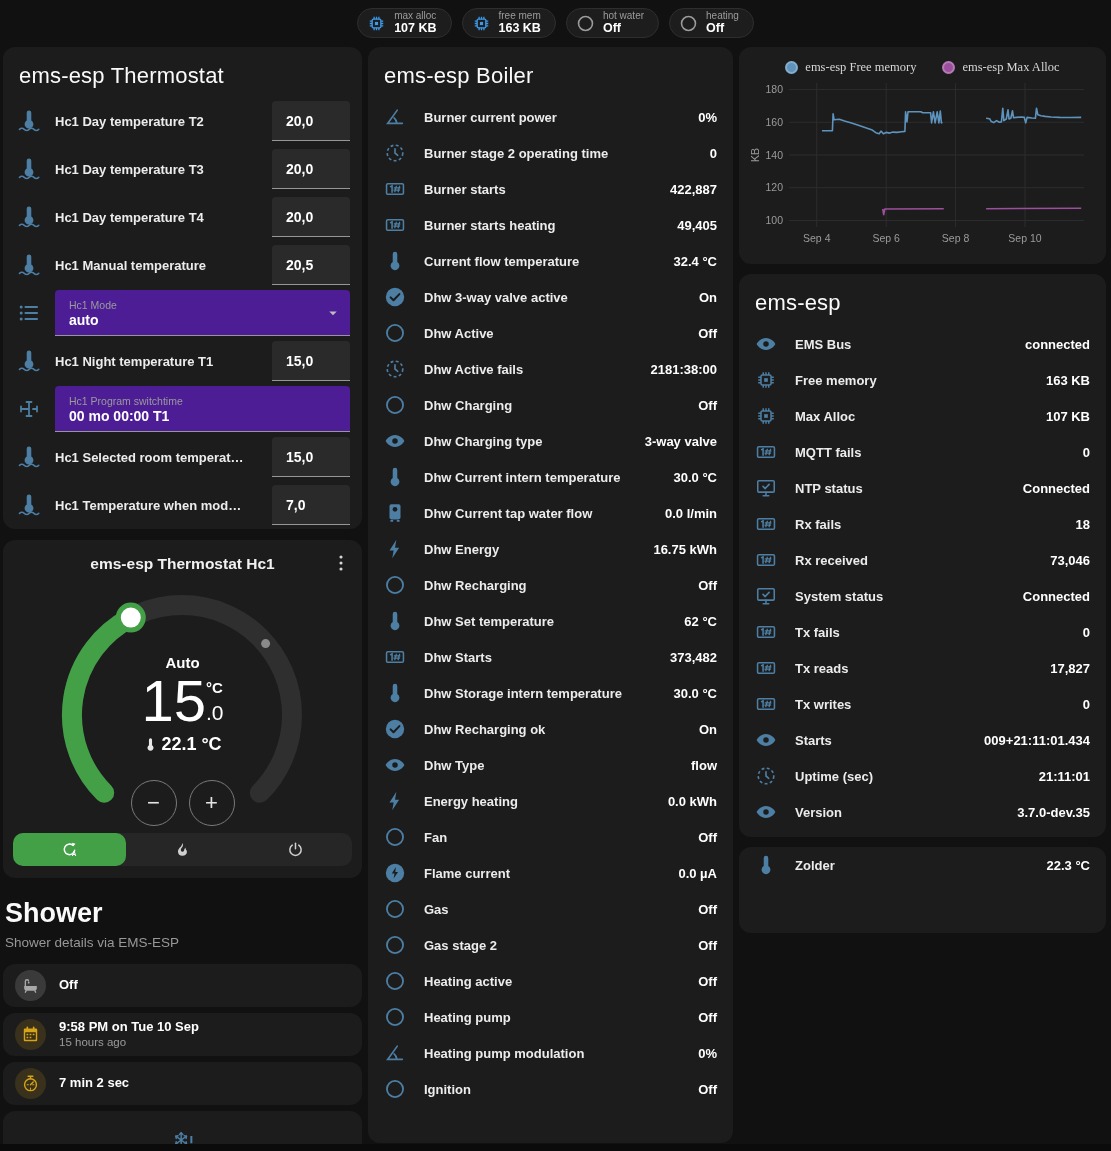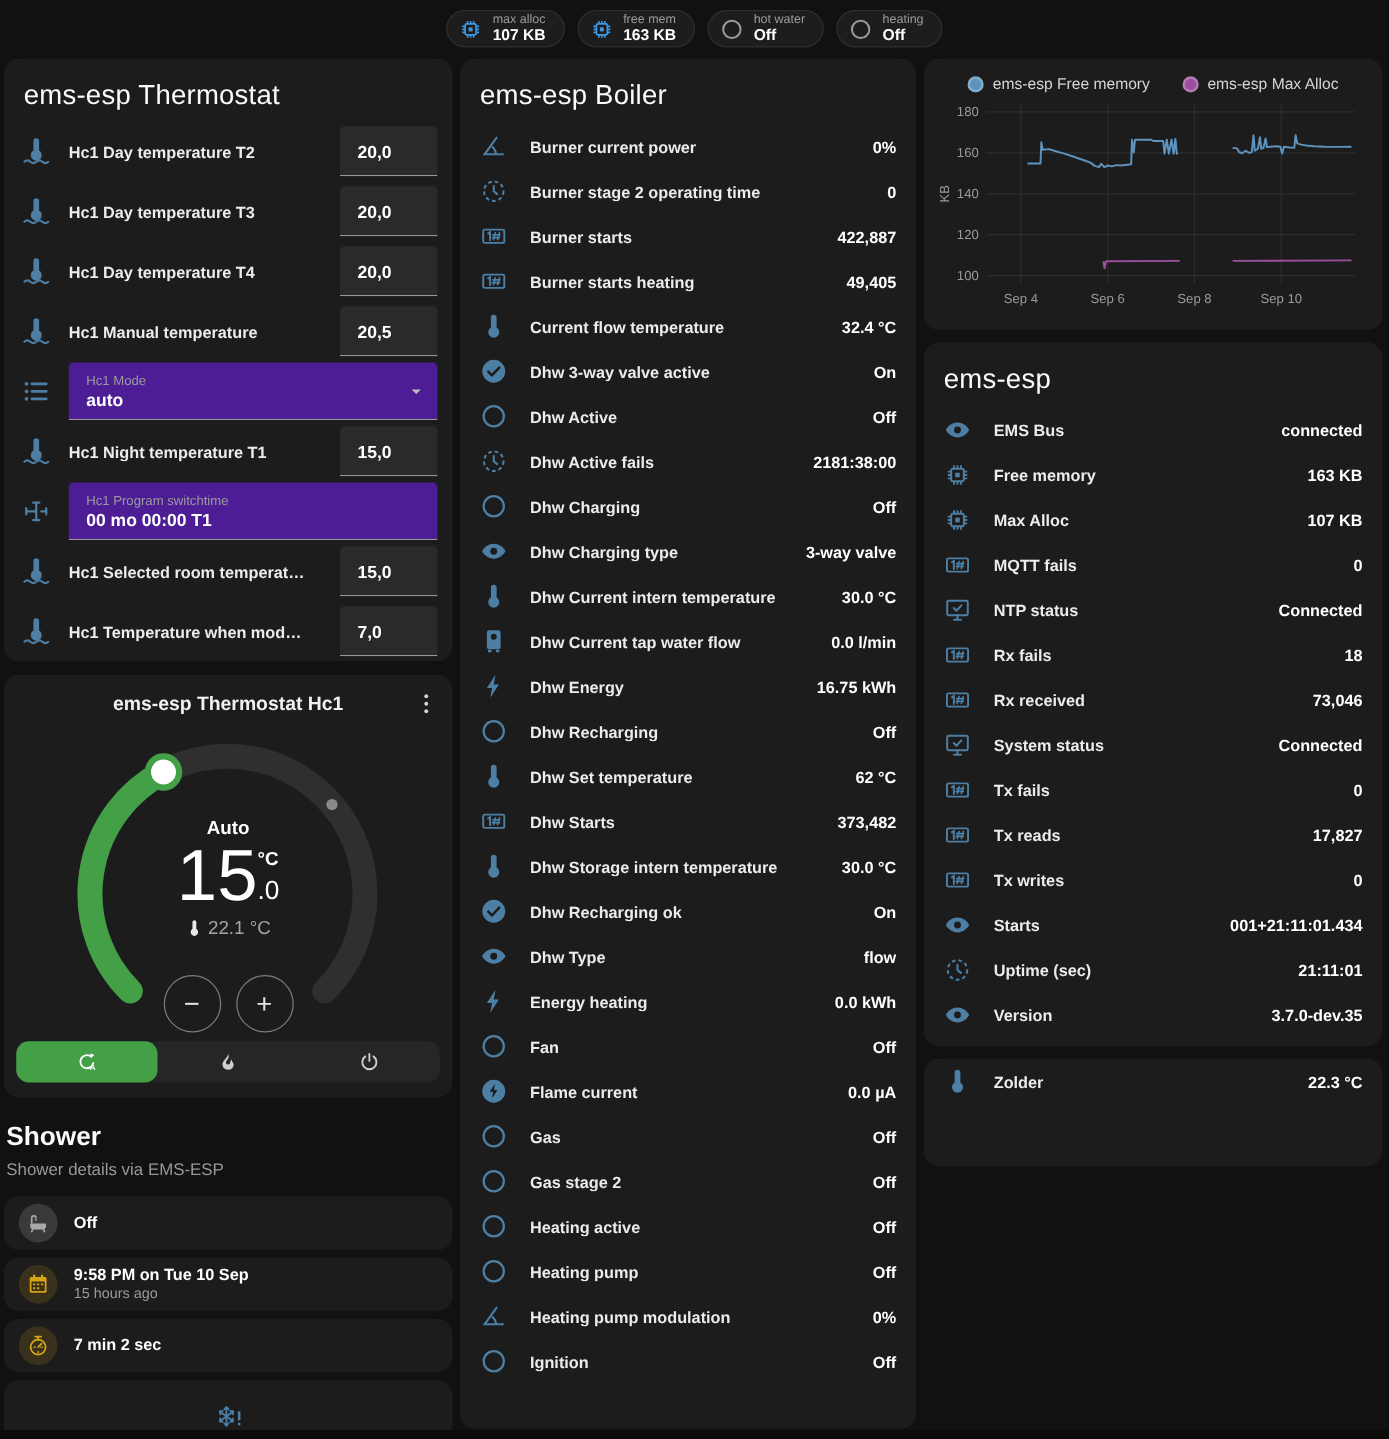--- a/index.html
+++ b/index.html
@@ -51,33 +51,33 @@
   .menu-dots { position:absolute; top:12px; right:10px; width:22px; height:22px; color:#d5d5d5; cursor:pointer; }
   .dial-svg { display:block; margin:2px auto 0; }
   .dial-overlay { position:absolute; top:36px; left:0; right:0; text-align:center; pointer-events:none; }
   .dial-mode { margin-top:78px; font-size:15px; font-weight:bold; color:#fff; }
   .big-temp { margin-top:0; display:flex; justify-content:center; align-items:flex-start; color:#fff; }
   .bt-int { font-size:58px; font-weight:400; line-height:1.05; }
   .bt-right { display:flex; flex-direction:column; align-items:flex-start; margin-top:8px; }
   .bt-unit { font-size:15px; font-weight:bold; }
   .bt-dec { font-size:21px; font-weight:400; margin-top:5px; }
   .cur-temp { margin-top:2px; display:flex; justify-content:center; align-items:center; gap:3px;
-    font-size:15px; font-weight:normal; color:#a3a3a3; }
+    font-size:18px; font-weight:bold; color:#ffffff; }
   .cur-temp .icon { width:15px; height:15px; color:#e8e8e8; }
   .dial-buttons { position:absolute; top:240px; left:0; right:0; display:flex; justify-content:center; gap:12px; }
   .round-btn { width:46px; height:46px; border-radius:50%; border:1.5px solid #7a7a7a; background:transparent;
     color:#e3e3e3; font-size:22px; display:flex; align-items:center; justify-content:center; cursor:pointer; }
   .mode-bar { position:absolute; left:10px; right:10px; bottom:12px; height:33px;
     background:#262626; border-radius:10px; display:flex; }
   .mode-btn { flex:1; display:flex; align-items:center; justify-content:center; cursor:pointer; color:#cfcfcf; }
   .mode-btn .icon { width:17px; height:17px; }
   .mode-btn.selected { background:#43a047; border-radius:10px; color:#fff; }
 
   
-  .section-title { font-size:21px; font-weight:bold; color:#fafafa; margin:20px 2px 6px; }
+  .section-title { font-size:27px; font-weight:bold; color:#fafafa; margin:20px 2px 6px; }
   .section-sub { font-size:13.5px; color:#989898; margin:0 2px 14px; }
   .tile { display:flex; align-items:center; gap:13px; background:#1c1c1c; border-radius:12px;
     padding:6px 12px; margin-bottom:6px; min-height:43px; cursor:pointer; }
   .tile-icon { width:31px; height:31px; border-radius:50%; flex:0 0 31px;
     display:flex; align-items:center; justify-content:center; }
   .tile-icon svg { width:19px; height:19px; }
   .is-gray { background:#3a3a3a; color:#a8a8a8; }
   .is-amber { background:rgba(213,164,24,.16); color:#d5a418; }
   .tile-col { display:flex; flex-direction:column; line-height:1.25; }
   .tile-value { font-size:13px; font-weight:bold; color:#fff; }
@@ -87,21 +87,21 @@
   .tile.t-alert .tile-icon svg { width:22px; height:22px; }
   #shower-alert-tile { height:60px; margin-bottom:0; border-radius:12px; }
 
   
   #boiler-card { height:1096px; overflow:hidden; }
   #boiler-card .card-title { padding-bottom:10px; }
 
   
   #chart-card { height:217px; margin-bottom:10px; padding:10px 10px 6px; }
   .legend { display:flex; justify-content:center; gap:26px; align-items:center; height:20px; }
-  .legend-item { display:flex; align-items:center; gap:7px; font-size:12.5px; color:#d6d6d6; }
+  .legend-item { display:flex; align-items:center; gap:7px; font-size:12.5px; color:#d6d6d6;font-family:Liberation Serif, serif; }
   .legend-dot { width:13px; height:13px; border-radius:50%; border:2px solid rgba(255,255,255,.25); }
   #esp-card { height:563px; margin-bottom:10px; overflow:hidden; }
   #esp-card .card-title { padding-bottom:10px; }
   #temp-card { height:86px; overflow:hidden; }
   #temp-card .card-title { padding-bottom:6px; }
 
   .bottom-strip { position:fixed; left:0; bottom:0; width:1111px; height:7px; background:#0b0b0b; }
 
   text { font-family:"Liberation Sans","DejaVu Sans",sans-serif; }
 </style>
@@ -901,21 +901,21 @@
           </div>
 
           <div class="erow">
             <span class="icon row-icon">
               <svg viewBox="0 0 24 24">
                 <path fill="currentColor" d="M12 5.5C6.5 5.5 2.7 10 1.8 12c.9 2 4.7 6.5 10.2 6.5S21.3 14 22.2 12c-.9-2-4.7-6.5-10.2-6.5z"></path>
                 <circle cx="12" cy="12" r="3" fill="#1c1c1c"></circle>
               </svg>
             </span>
             <span class="erow-label">Starts</span>
-            <span class="erow-value">001+21:11:01.434</span>
+            <span class="erow-value">009+21:11:01.434</span>
           </div>
 
           <div class="erow">
             <span class="icon row-icon">
               <svg viewBox="0 0 24 24">
                 <circle cx="12" cy="12" r="8.5" fill="none" stroke="currentColor" stroke-width="1.8" stroke-dasharray="3.2 2.6"></circle>
                 <path fill="none" stroke="currentColor" stroke-width="1.8" stroke-linecap="round" d="M12 7.5V12l3 2.5"></path>
               </svg>
             </span>
             <span class="erow-label">Uptime (sec)</span>

